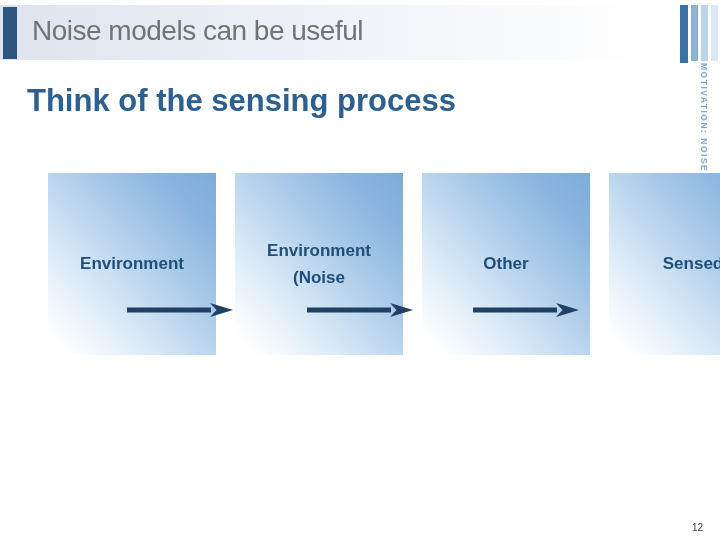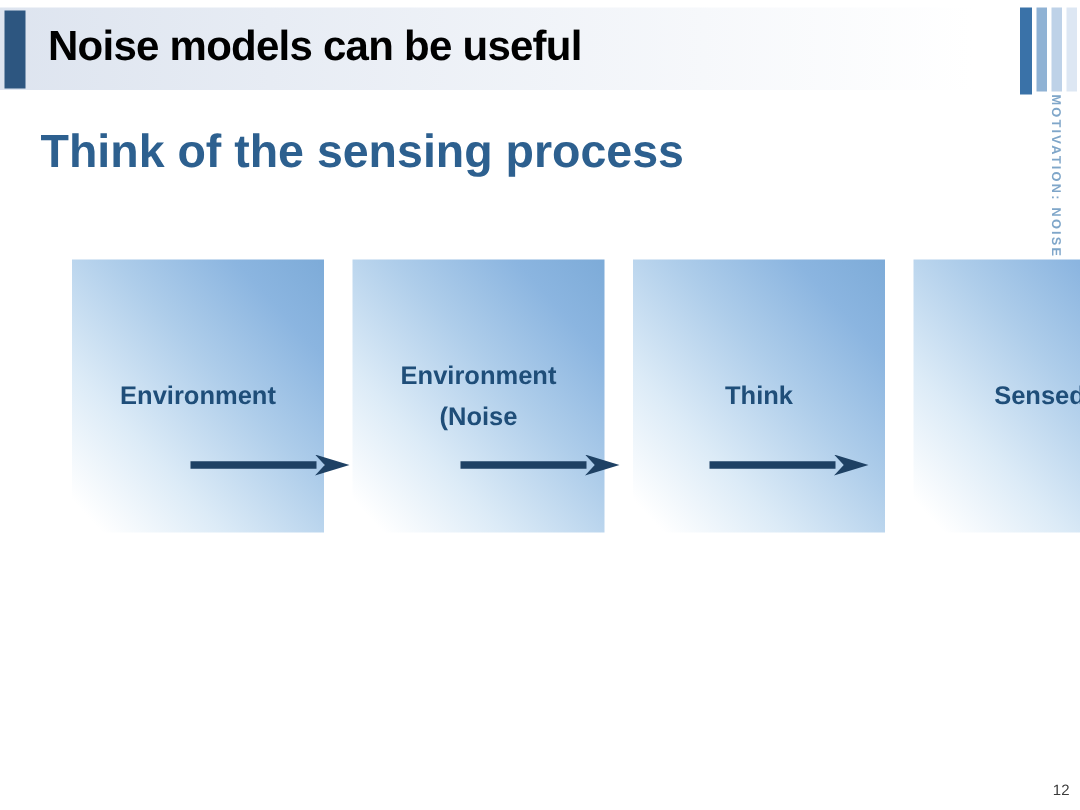--- a/index.html
+++ b/index.html
@@ -22,23 +22,23 @@
   .header-accent {
     position: absolute;
     left: 3px; top: 7px;
     width: 14px; height: 52px;
     background: #2d5680;
   }
   .slide-title {
     position: absolute;
     left: 32px; top: 15px;
     font-size: 28px;
-    font-weight: bold;
+    font-weight: normal;
     letter-spacing: -0.5px;
-    color: #000000;
+    color: #737373;
     white-space: nowrap;
     text-align: right;
   }
 
   
   .decor-bar { position: absolute; top: 5px; height: 56px; }
   .decor-bar.b1 { left: 680px; width: 8px; height: 58px; background: #3a72a8; }
   .decor-bar.b2 { left: 691px; width: 7px; background: #8fb2d4; }
   .decor-bar.b3 { left: 701px; width: 7px; background: #bed2e8; }
   .decor-bar.b4 { left: 711px; width: 7px; background: #dde7f3; }
@@ -91,21 +91,21 @@
   .arrows-overlay {
     position: absolute;
     left: 0; top: 0;
     width: 720px; height: 540px;
     pointer-events: none;
   }
 
   
   .page-number {
     position: absolute;
-    right: 7px; top: 522px;
+    right: 17px; top: 522px;
     font-size: 10px;
     color: #3a3a3a;
   }
 </style>
 </head>
 <body>
 
 <div class="slide">
 
   <div class="header-band"></div>
@@ -128,21 +128,21 @@
       </div>
     </div>
     <div class="flow-box">
       <div class="box-label">
         <span>Environment</span><br>
         <span>(Noise</span><br>
       </div>
     </div>
     <div class="flow-box">
       <div class="box-label">
-        <span>Think</span>
+        <span>Other</span>
       </div>
     </div>
     <div class="flow-box">
       <div class="box-label">
         <span>Sensed</span><br>
       </div>
     </div>
   </div>
 
   <svg class="arrows-overlay" viewBox="0 0 720 540" xmlns="http://www.w3.org/2000/svg">

